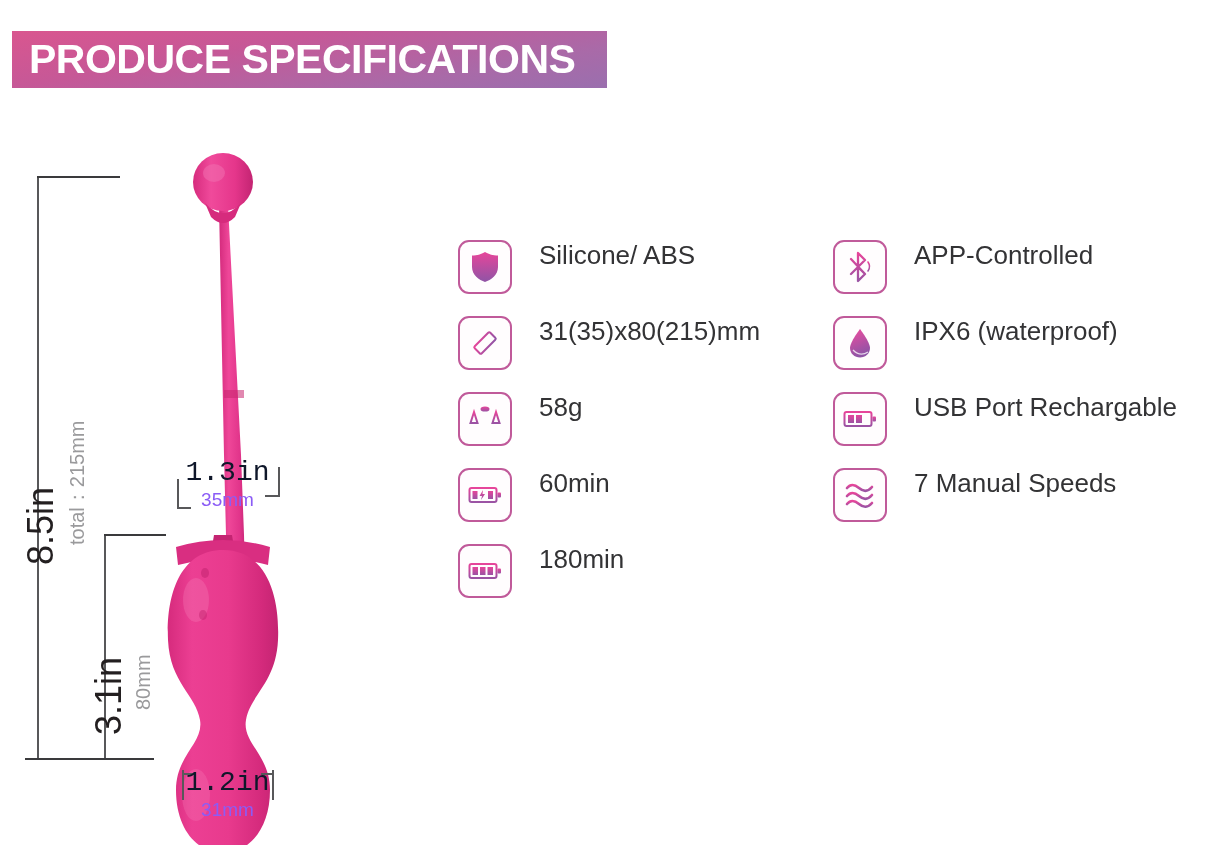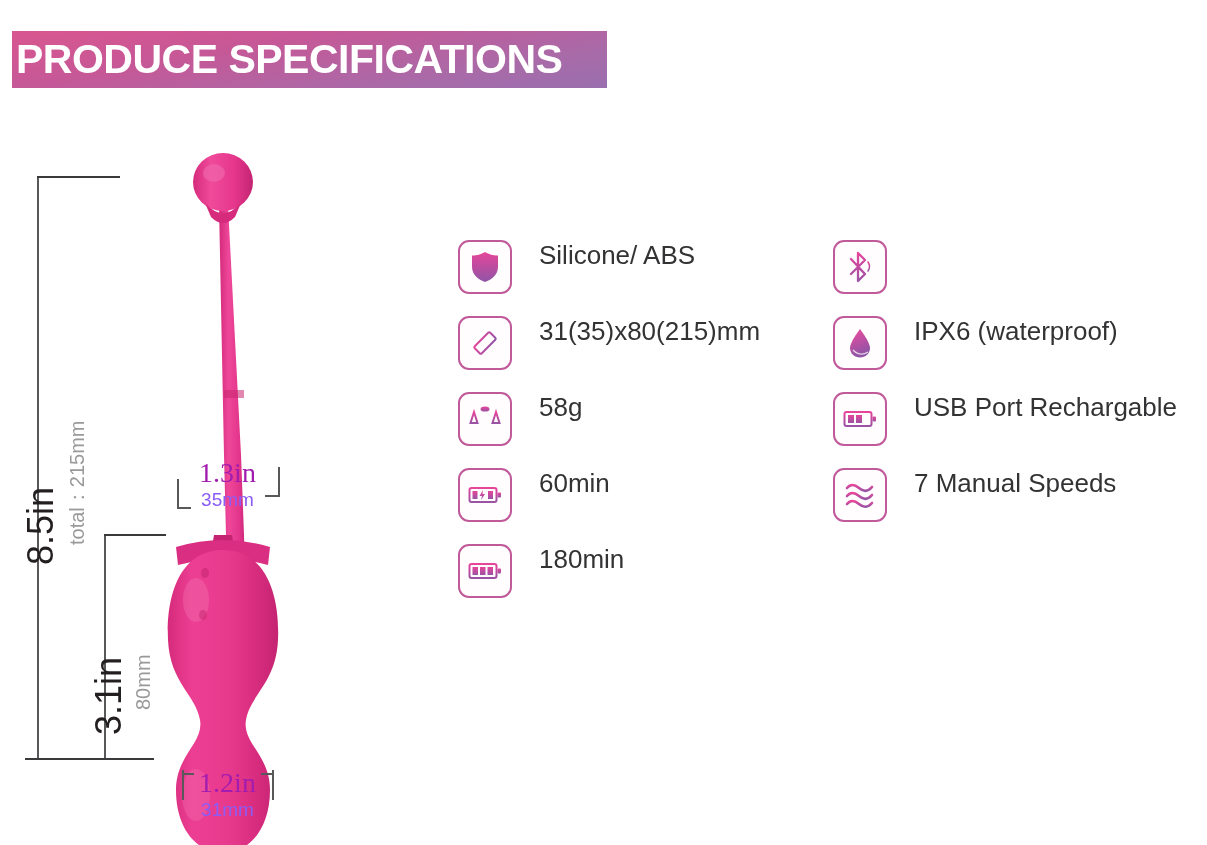--- a/index.html
+++ b/index.html
@@ -24,21 +24,21 @@
     height: 57px;
     background: linear-gradient(170deg, #d9568f 0%, #c65897 35%, #a96aa8 75%, #9a6fae 100%);
     display: flex;
     align-items: center;
   }
   .title-text {
     color: #ffffff;
     font-size: 41px;
     font-weight: bold;
     letter-spacing: -0.5px;
-    padding-left: 4px;
+    padding-left: 17px;
     font-family: "Liberation Sans", "DejaVu Sans", sans-serif;
     white-space: nowrap;
   }
 
   
   .product-stage {
     position: absolute;
     left: 0;
     top: 95px;
     width: 430px;
@@ -85,23 +85,23 @@
   }
 
   .hlabel {
     position: absolute;
     text-align: center;
     white-space: nowrap;
   }
   .hlabel .big {
     display: block;
     font-size: 28px;
-    color: #a21caf;
+    color: #0f172a;
     line-height: 30px;
-    font-family: Liberation Serif, serif;
+    font-family: Liberation Mono, monospace;
   }
   .hlabel .small {
     display: block;
     font-size: 19px;
     color: #8b5cf6;
     line-height: 24px;
     font-family: "Liberation Sans", "DejaVu Sans", sans-serif;
   }
 
   
@@ -344,20 +344,21 @@
         <defs>
             <linearGradient id="gBt" x1="0" y1="0" x2="0" y2="1">
           <stop offset="0%" stop-color="#e7459a"></stop>
               <stop offset="100%" stop-color="#9a53a4"></stop>
         </linearGradient>
           </defs>
         <path d="M11 2 L18 9 L11 16 L11 2 Z M11 16 L18 23 L11 30 L11 16 Z M4 8 L18 23 M4 23 L18 9" fill="none" stroke="url(#gBt)" stroke-width="2.3" stroke-linejoin="round" stroke-linecap="round"></path>
         <path d="M21 11 Q24 15.5 21 20" fill="none" stroke="url(#gBt)" stroke-width="1.6" stroke-linecap="round"></path>
       </svg>
     </div>
+    <span class="spec-label">APP-Controlled</span>
   </div>
 
   <div class="spec-row">
     <div class="icon-box">
       <svg width="26" height="32" viewBox="0 0 26 32">
         <defs>
             <linearGradient id="gDrop" x1="0" y1="0" x2="0.3" y2="1">
           <stop offset="0%" stop-color="#ef4c9f"></stop>
               <stop offset="100%" stop-color="#8f54a6"></stop>
         </linearGradient>

